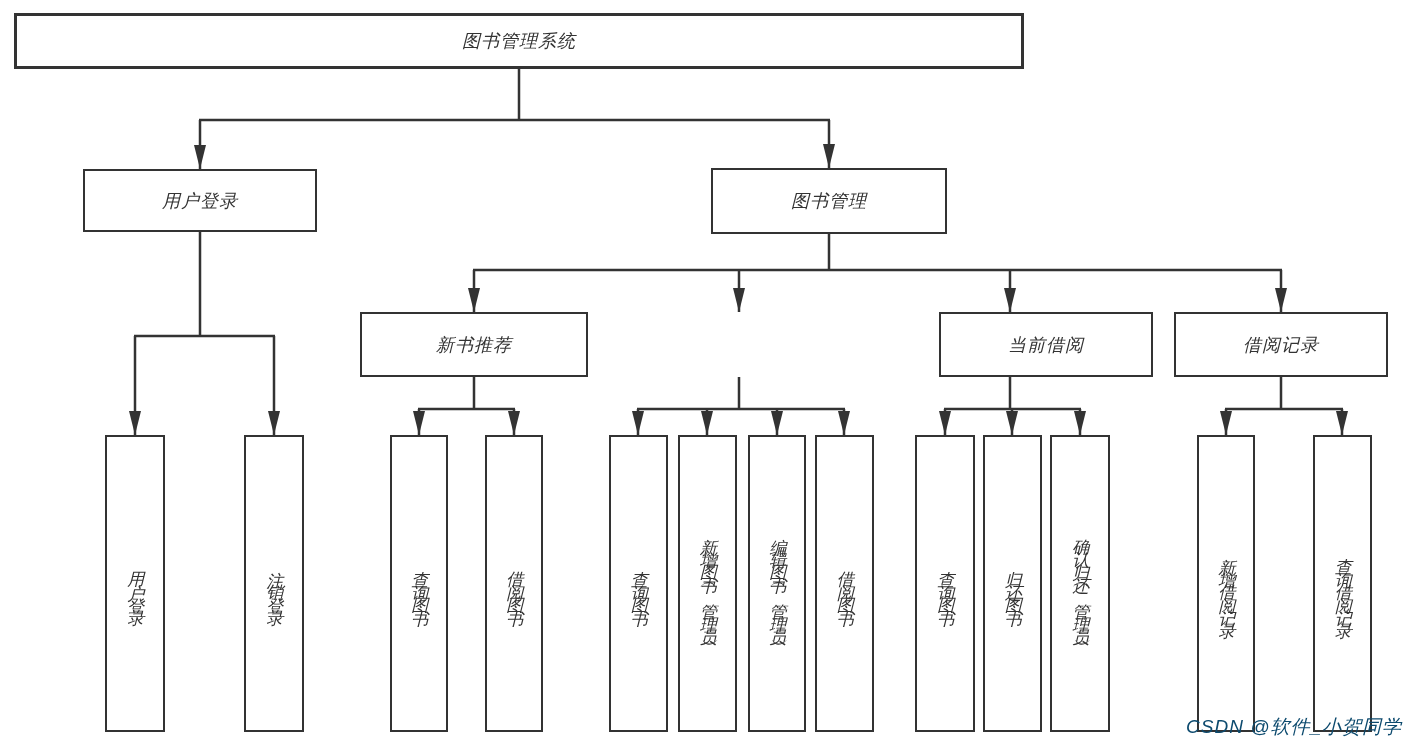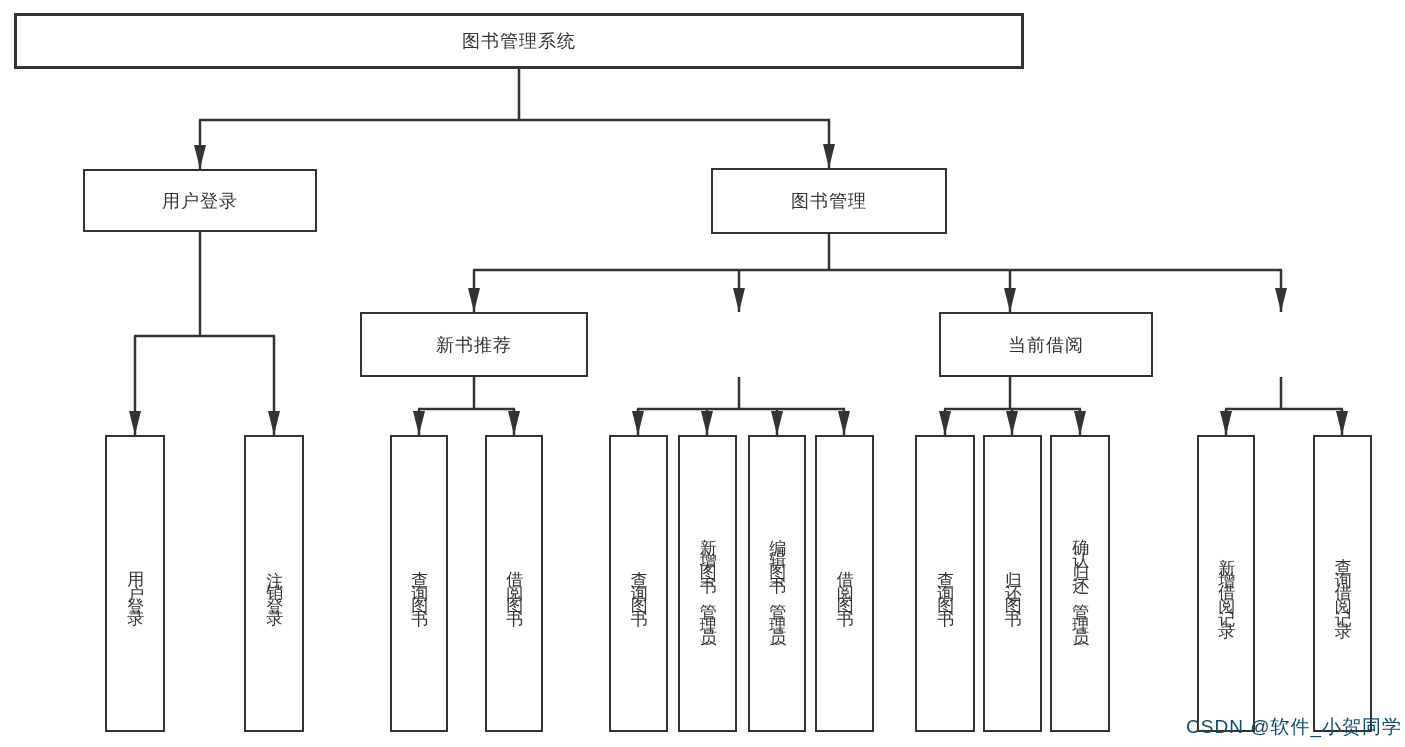--- a/index.html
+++ b/index.html
@@ -4,20 +4,21 @@
 <style>
   html, body { margin: 0; padding: 0; background: #ffffff; }
   .canvas {
     position: relative;
     width: 1405px;
     height: 747px;
     background: #ffffff;
     font-family: "Liberation Sans", sans-serif;
     color: #333333;
     overflow: hidden;
+    font-style: italic;
   }
   .edges {
     position: absolute;
     left: 0; top: 0;
     width: 1405px; height: 747px;
     pointer-events: none;
   }
   .edges path.wire {
     fill: none;
     stroke: #333333;
@@ -93,20 +94,21 @@
     <path class="wire" marker-end="url(#ah)" d="M1342 409 V435"></path>
   </svg>
 
   <div class="node hnode root" style="left:14px; top:13px; width:1010px; height:56px;">图书管理系统</div>
 
   <div class="node hnode" style="left:83px; top:169px; width:234px; height:63px;">用户登录</div>
   <div class="node hnode" style="left:711px; top:168px; width:236px; height:66px;">图书管理</div>
 
   <div class="node hnode" style="left:360px; top:312px; width:228px; height:65px;">新书推荐</div>
   <div class="node hnode" style="left:903px; top:312px; width:214px; height:65px;margin-left:36px;">当前借阅</div>
+  <div class="node hnode" style="left:1174px; top:312px; width:214px; height:65px;">借阅记录</div>
 
   <div class="node vnode" style="left:105px; top:435px; width:60px; height:297px;">
     <span class="vtext">用户登录</span>
   </div>
   <div class="node vnode" style="left:244px; top:435px; width:60px; height:297px;">
     <span class="vtext">注销登录</span>
   </div>
 
   <div class="node vnode" style="left:390px; top:435px; width:58px; height:297px;">
     <span class="vtext">查询图书</span>

